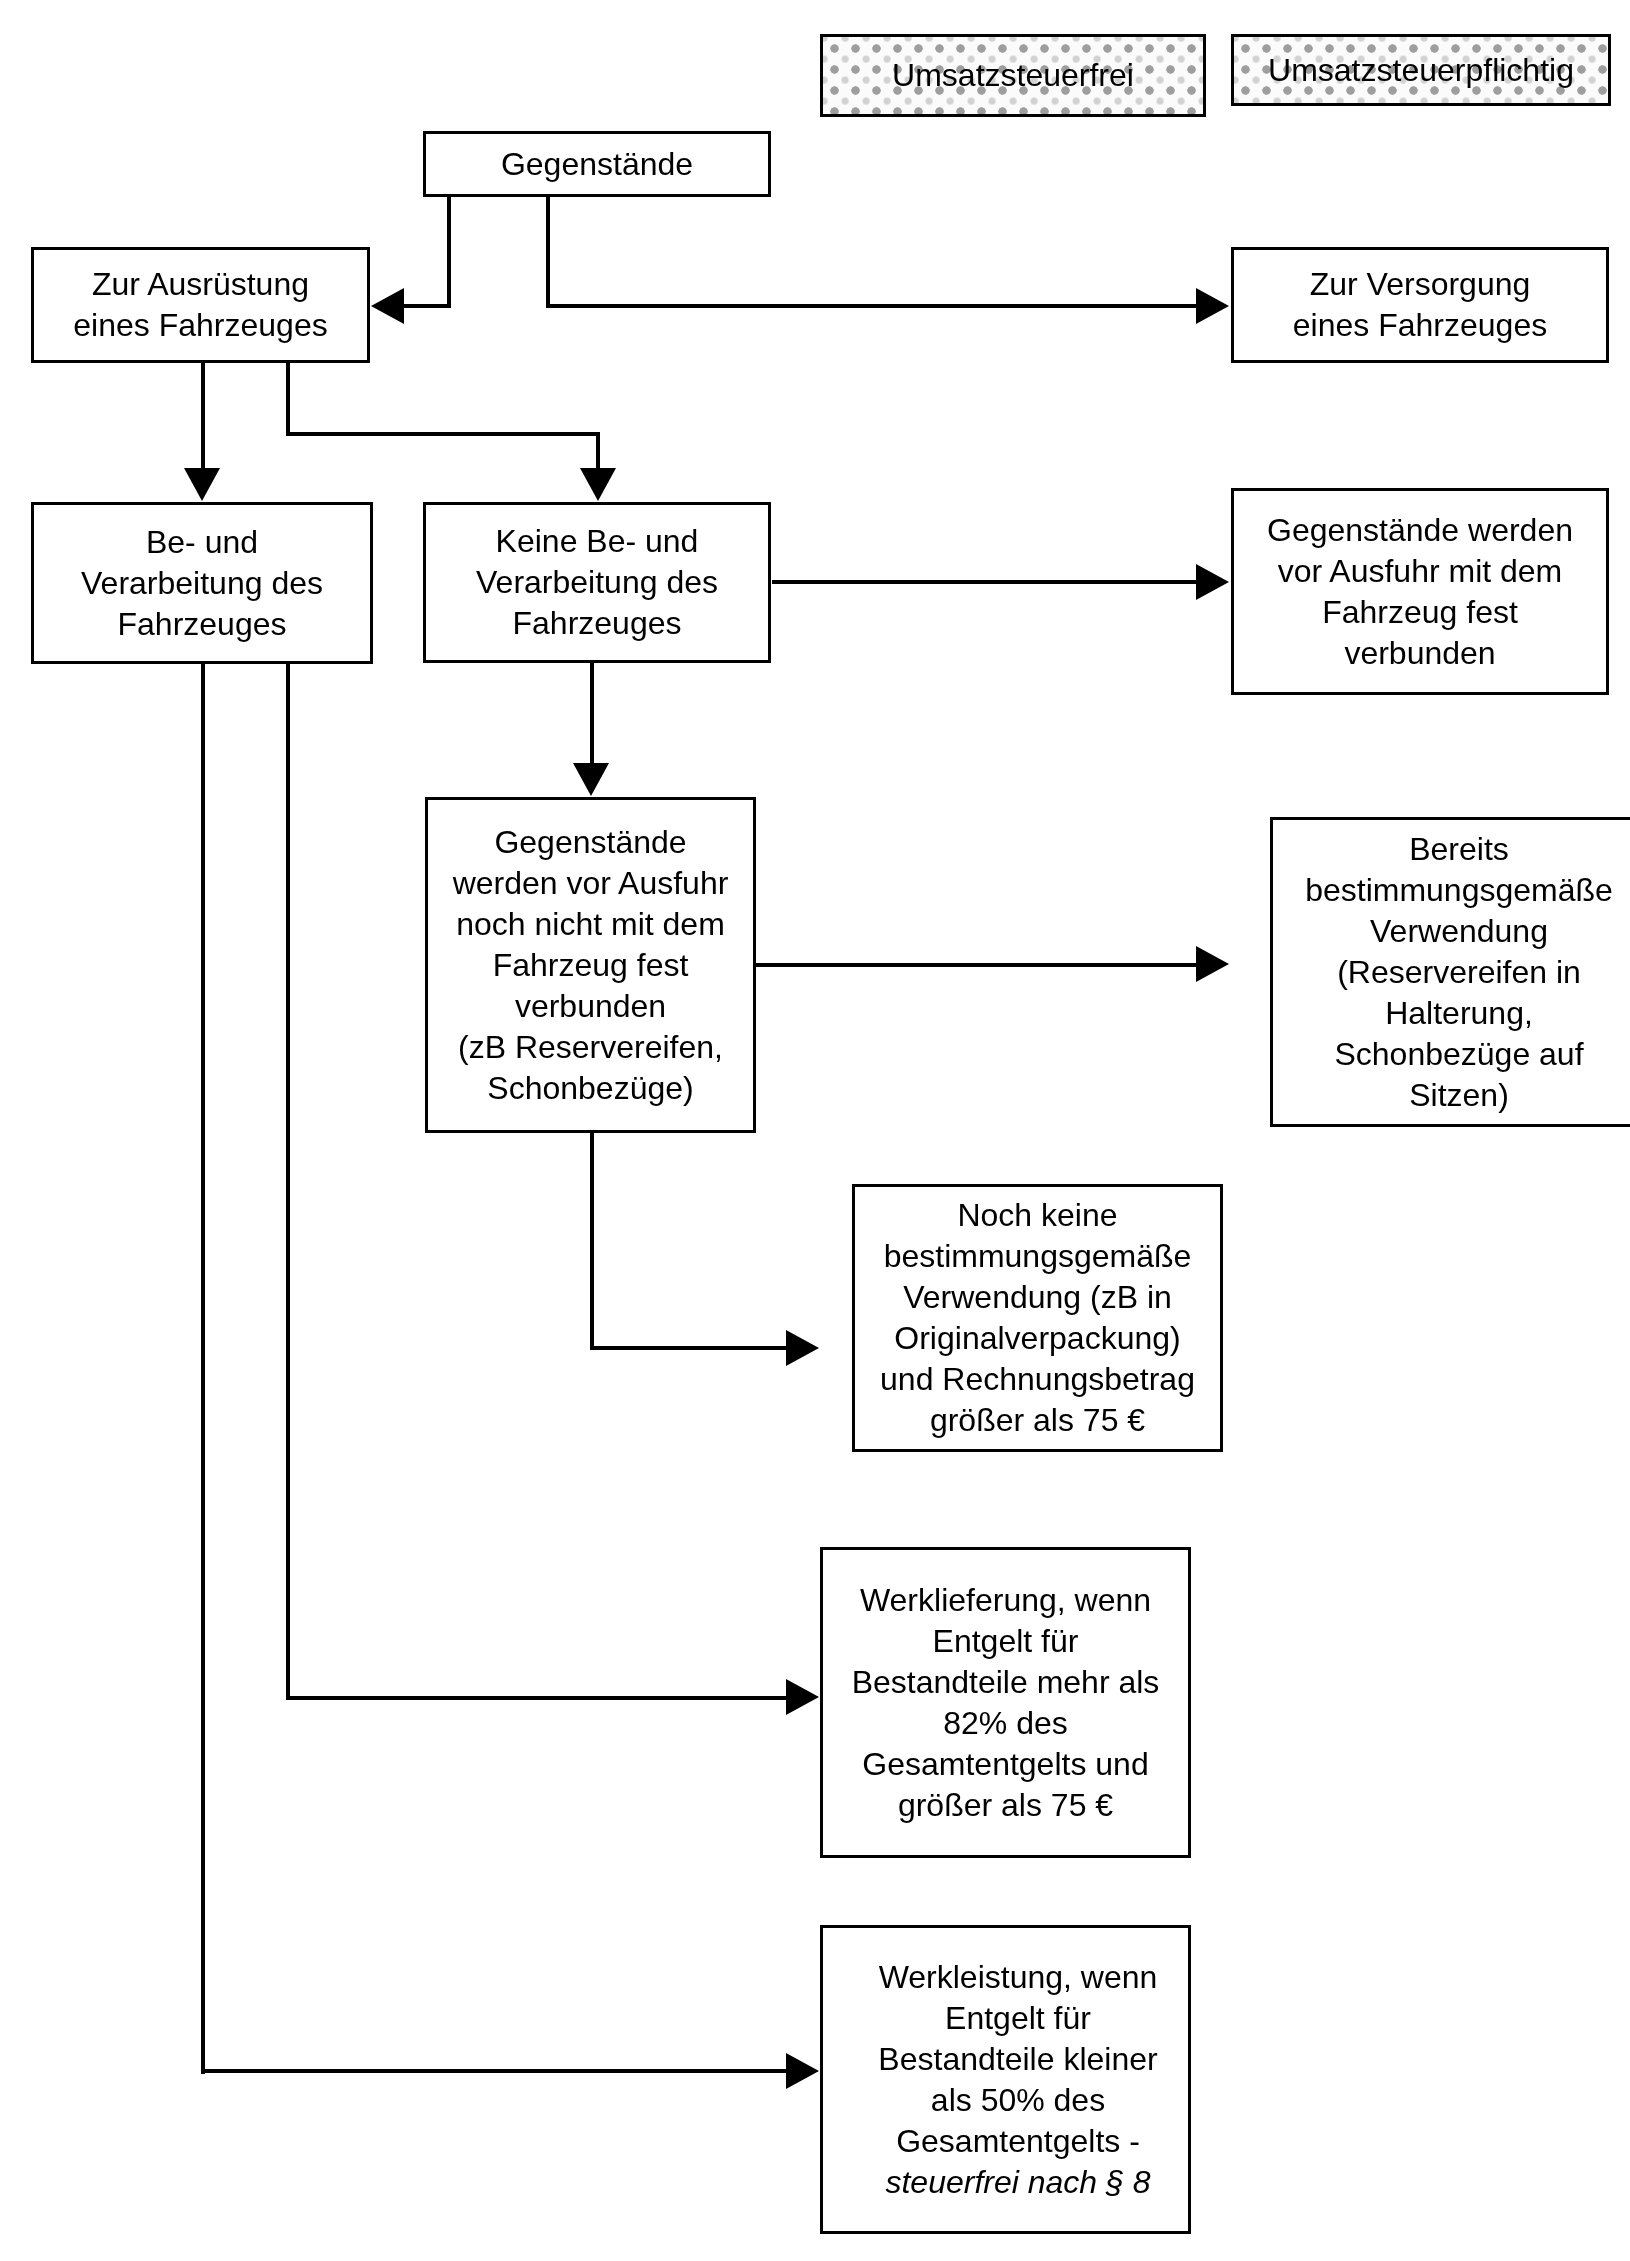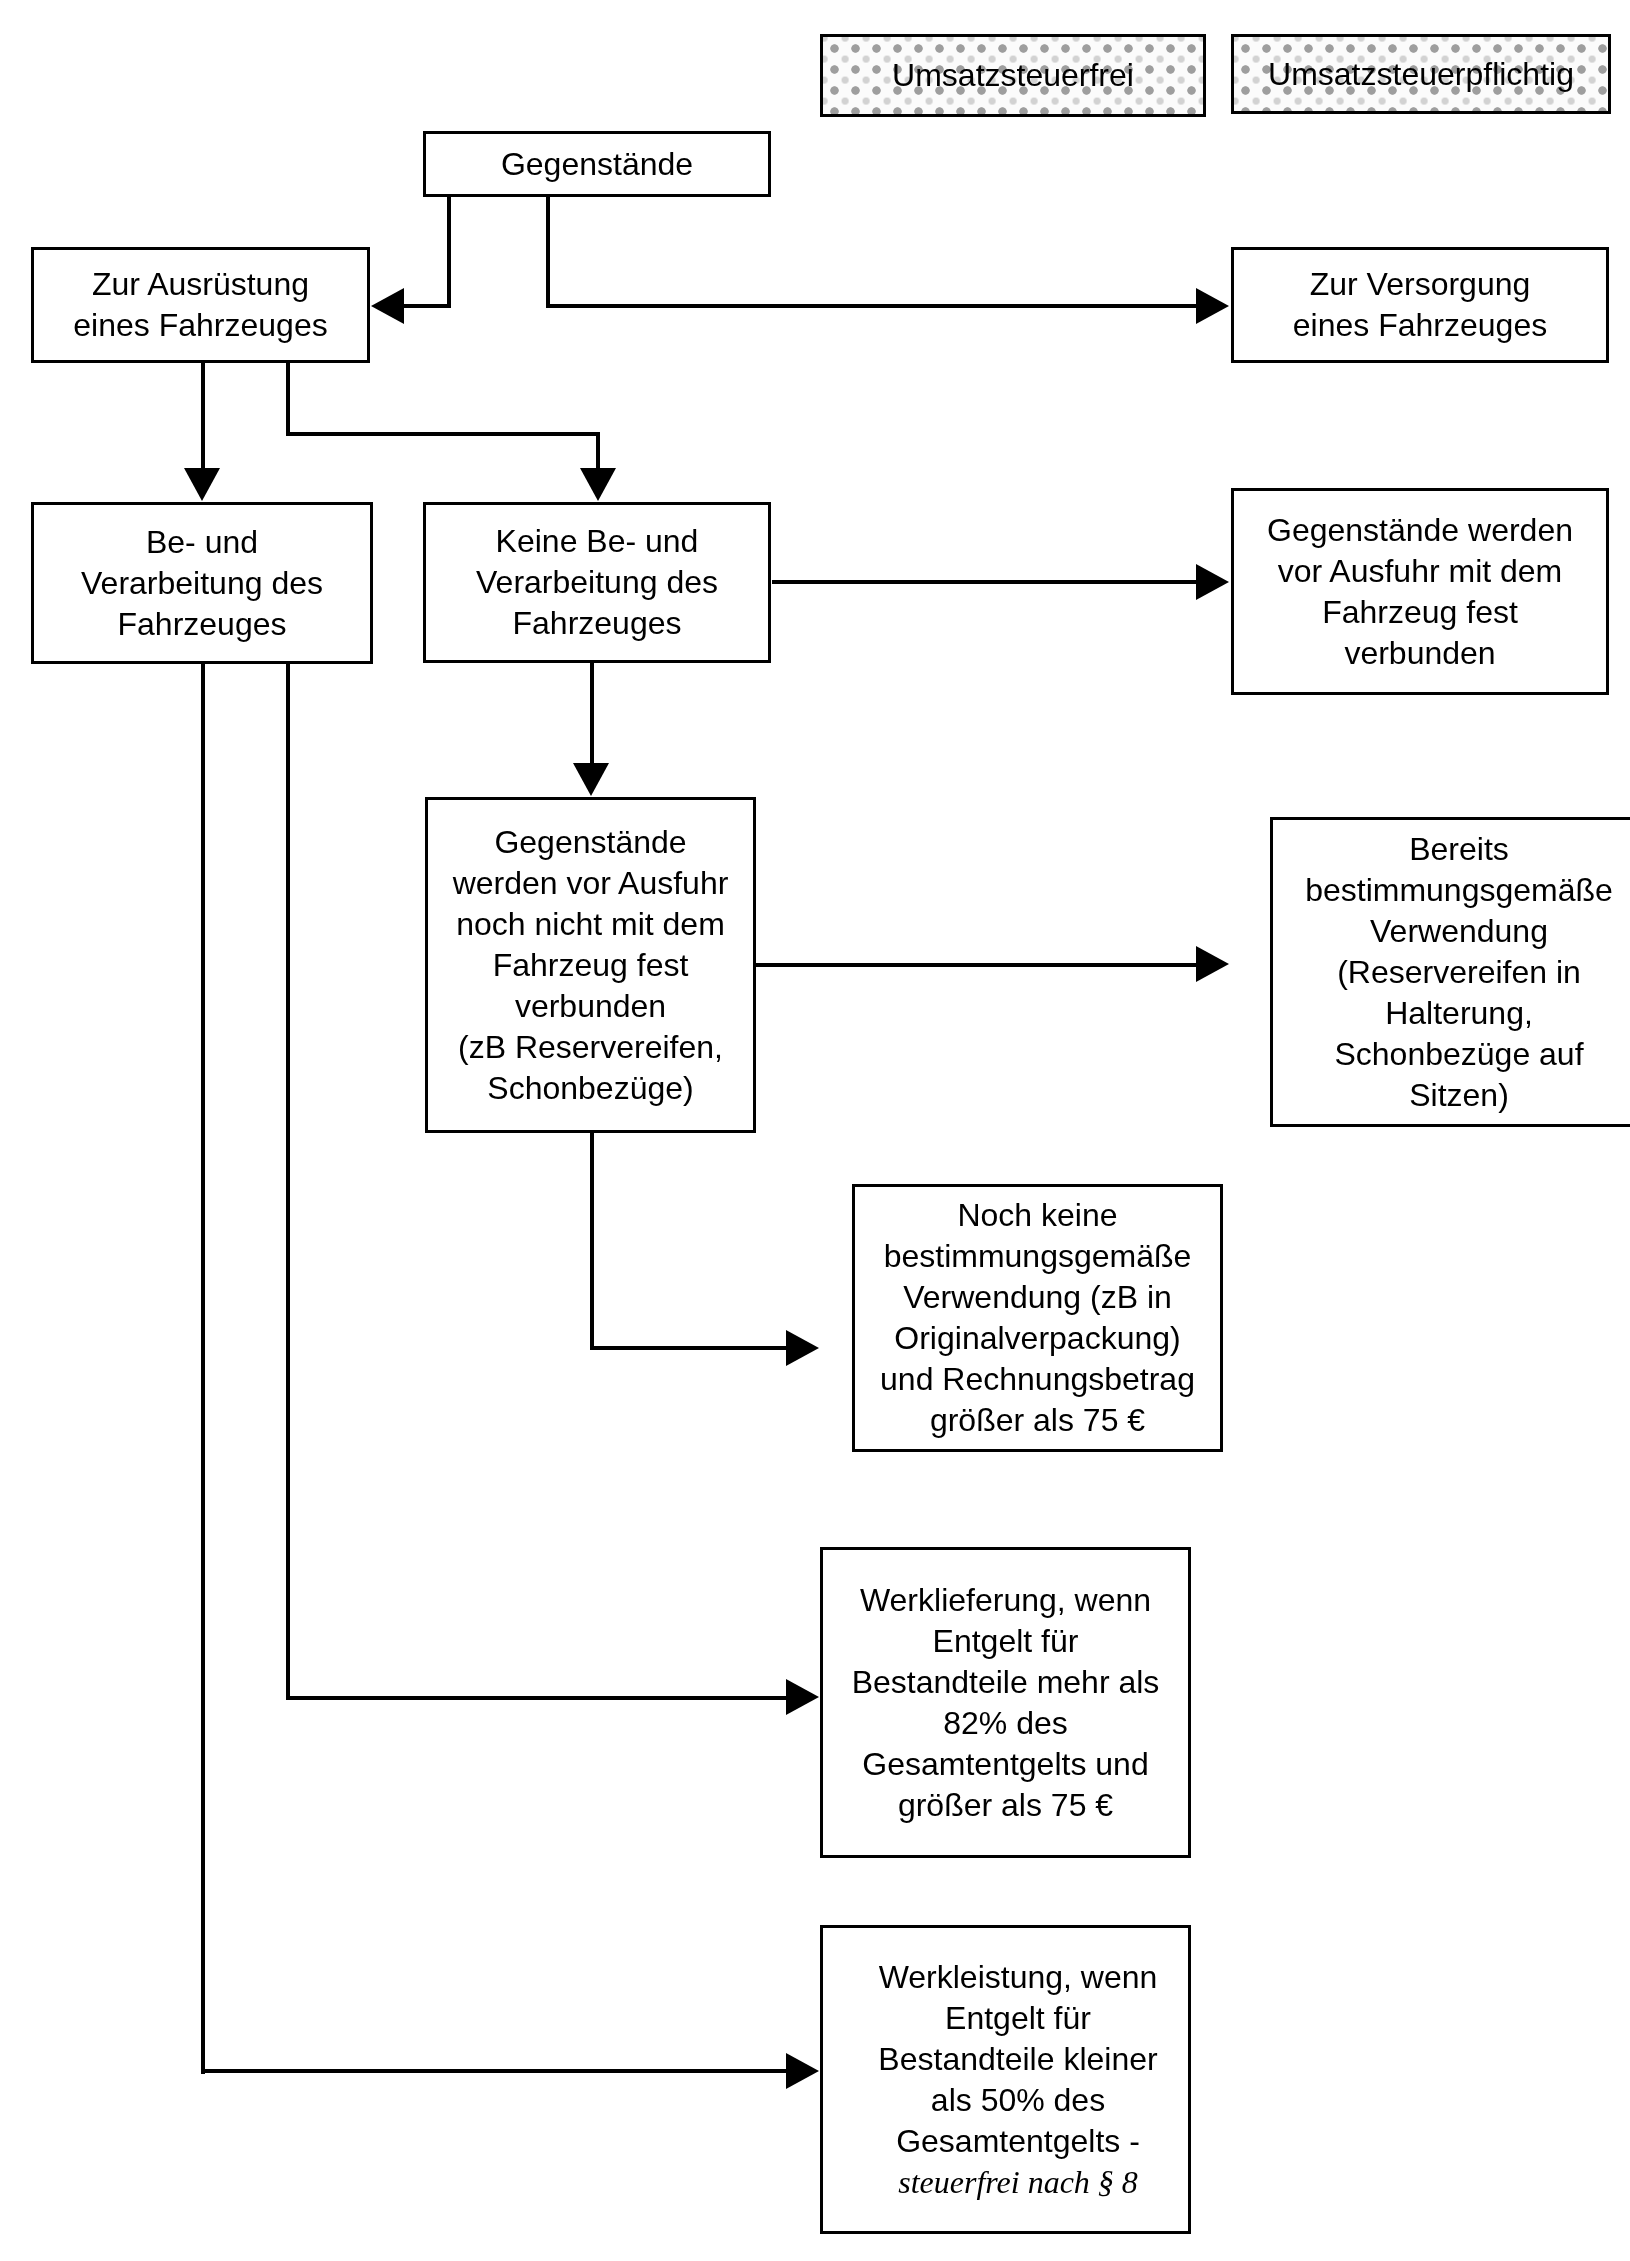--- a/index.html
+++ b/index.html
@@ -22,21 +22,21 @@
     box-sizing: border-box;
   }
   .box-text {
     white-space: pre-line;
     font-size: 32px;
     line-height: 41px;
     display: block;
     width: 100%;
   }
   .box-text .main { display: block; white-space: pre-line; }
-  .box-text .italic-line { display: block; font-style: italic; font-family: Liberation Serif, serif; }
+  .box-text .italic-line { display: block; font-style: italic; }
   .header-box {
     background-color: #fbfbfb;
     background-image:
       radial-gradient(#9e9e9e 26%, transparent 31%),
       radial-gradient(#d2d2d2 22%, transparent 27%);
     background-size: 21px 21px;
     background-position: 1px 1px, 11.6px 11.6px;
   }
   .line { position: absolute; background: #000000; }
   .arrow { position: absolute; width: 0; height: 0; }
@@ -45,21 +45,21 @@
   .arrow-down  { border-left: 18.3px solid transparent; border-right: 18.3px solid transparent; border-top: 33px solid #000000; }
 </style>
 </head>
 <body>
 
 <div class="canvas">
 
   <div class="box header-box" style="left:820px; top:34px; width:386px; height:83px;align-items:center;">
     <span class="box-text">Umsatzsteuerfrei</span>
   </div>
-  <div class="box header-box" style="left:1231px; top:34px; width:380px; height:80px;">
+  <div class="box header-box" style="left:1231px; top:34px; width:380px; height:72px;">
     <span class="box-text">Umsatzsteuerpflichtig</span>
   </div>
 
   <div class="box" style="left:423px; top:131px; width:348px; height:66px;">
     <span class="box-text">Gegenstände</span>
   </div>
 
   <div class="box" style="left:31px; top:247px; width:339px; height:116px;">
     <span class="box-text">Zur Ausrüstung
 eines Fahrzeuges</span>

